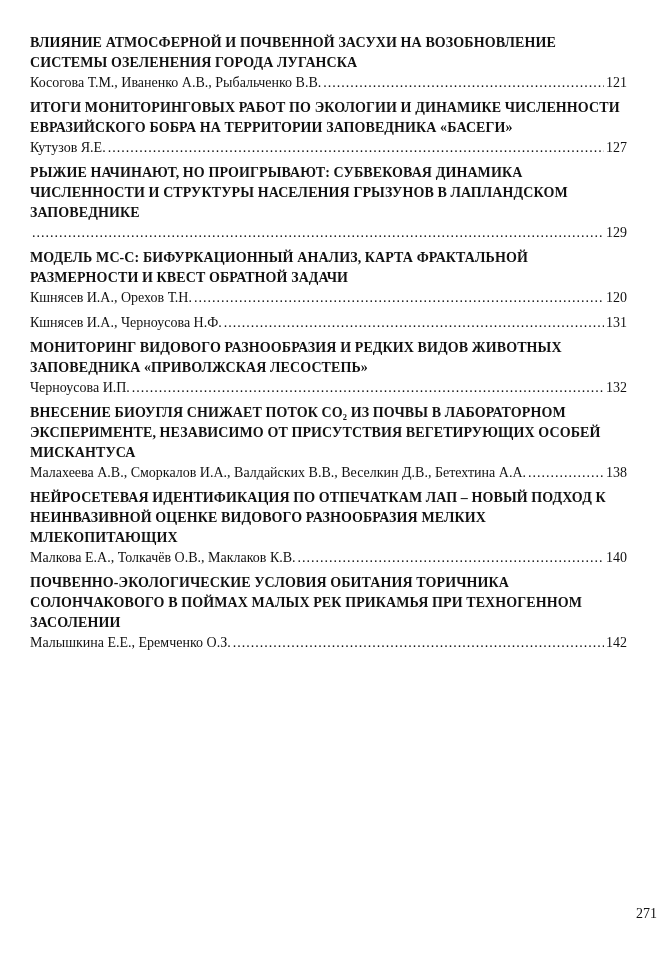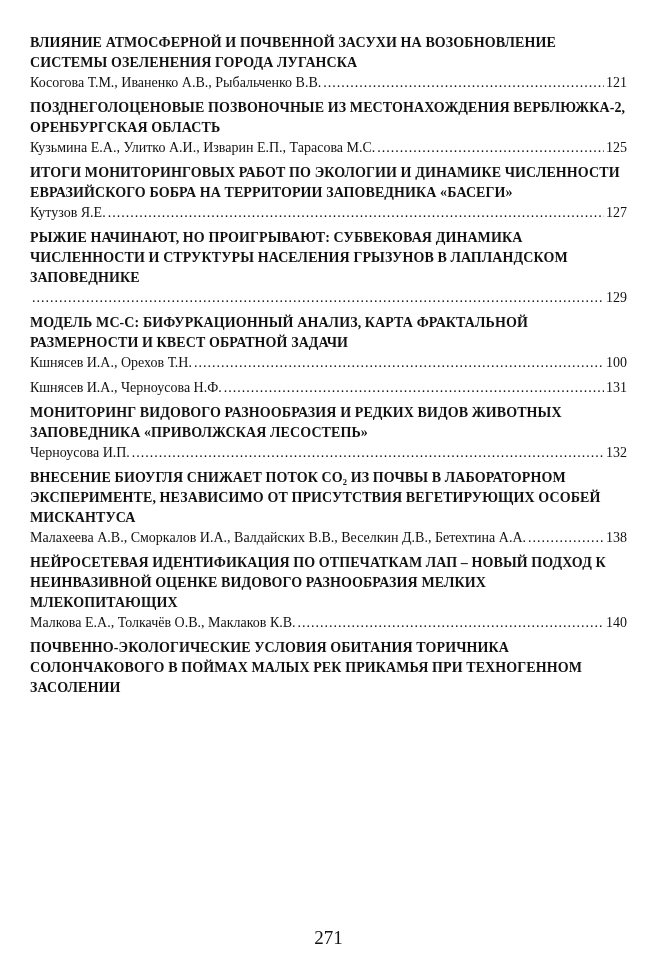--- a/index.html
+++ b/index.html
@@ -39,53 +39,43 @@
   }
   .leader::after {
     content: "........................................................................................................................................................................................................";
   }
   .page-num { flex: 0 0 auto; white-space: nowrap; }
   .footer {
     position: absolute;
     top: 904px;
     left: 0;
     right: 0;
-    text-align: center;
-    font-size: 19px;
+    text-align: right;
+    font-size: 14px;
     line-height: 20px;
-    margin-top: 24px;
   }
 </style>
 </head>
 <body>
 
 <div class="page">
 
   <section class="entry">
     <h2 class="entry-title">ВЛИЯНИЕ АТМОСФЕРНОЙ И ПОЧВЕННОЙ ЗАСУХИ НА ВОЗОБНОВЛЕНИЕ
 СИСТЕМЫ ОЗЕЛЕНЕНИЯ ГОРОДА ЛУГАНСКА</h2>
     <div class="authors-row">
       <span class="authors">Косогова Т.М., Иваненко А.В., Рыбальченко В.В.</span>
       <span class="leader"></span>
       <span class="page-num">121</span>
     </div>
   </section>
 
   <section class="entry">
   </section>
 
-  <section class="entry">
-    <h2 class="entry-title">ПОЗДНЕГОЛОЦЕНОВЫЕ ПОЗВОНОЧНЫЕ ИЗ МЕСТОНАХОЖДЕНИЯ ВЕРБЛЮЖКА-2,
-ОРЕНБУРГСКАЯ ОБЛАСТЬ</h2>
-    <div class="authors-row">
-      <span class="authors">Кузьмина Е.А., Улитко А.И., Изварин Е.П., Тарасова М.С.</span>
-      <span class="leader"></span>
-      <span class="page-num">125</span>
-    </div>
-  </section>
 
   <section class="entry">
     <h2 class="entry-title">ИТОГИ МОНИТОРИНГОВЫХ РАБОТ ПО ЭКОЛОГИИ И ДИНАМИКЕ ЧИСЛЕННОСТИ
 ЕВРАЗИЙСКОГО БОБРА НА ТЕРРИТОРИИ ЗАПОВЕДНИКА «БАСЕГИ»</h2>
     <div class="authors-row">
       <span class="authors">Кутузов Я.Е.</span>
       <span class="leader"></span>
       <span class="page-num">127</span>
     </div>
   </section>
@@ -99,21 +89,21 @@
       <span class="page-num">129</span>
     </div>
   </section>
 
   <section class="entry">
     <h2 class="entry-title">МОДЕЛЬ МС-С: БИФУРКАЦИОННЫЙ АНАЛИЗ, КАРТА ФРАКТАЛЬНОЙ
 РАЗМЕРНОСТИ И КВЕСТ ОБРАТНОЙ ЗАДАЧИ</h2>
     <div class="authors-row">
       <span class="authors">Кшнясев И.А., Орехов Т.Н.</span>
       <span class="leader"></span>
-      <span class="page-num">100</span>
+      <span class="page-num">120</span>
     </div>
   </section>
 
   <section class="entry">
     <div class="authors-row">
       <span class="authors">Кшнясев И.А., Черноусова Н.Ф.</span>
       <span class="leader"></span>
       <span class="page-num">131</span>
     </div>
   </section>
@@ -148,17 +138,22 @@
       <span class="authors">Малкова Е.А., Толкачёв О.В., Маклаков К.В.</span>
       <span class="leader"></span>
       <span class="page-num">140</span>
     </div>
   </section>
 
   <section class="entry">
     <h2 class="entry-title">ПОЧВЕННО-ЭКОЛОГИЧЕСКИЕ УСЛОВИЯ ОБИТАНИЯ ТОРИЧНИКА
 СОЛОНЧАКОВОГО В ПОЙМАХ МАЛЫХ РЕК ПРИКАМЬЯ ПРИ ТЕХНОГЕННОМ
 ЗАСОЛЕНИИ</h2>
+    <div class="authors-row">
+      <span class="authors">Малышкина Е.Е., Еремченко О.З.</span>
+      <span class="leader"></span>
+      <span class="page-num">142</span>
+    </div>
   </section>
 
   <div class="footer">271</div>
 
 </div>
 
 </body></html>

